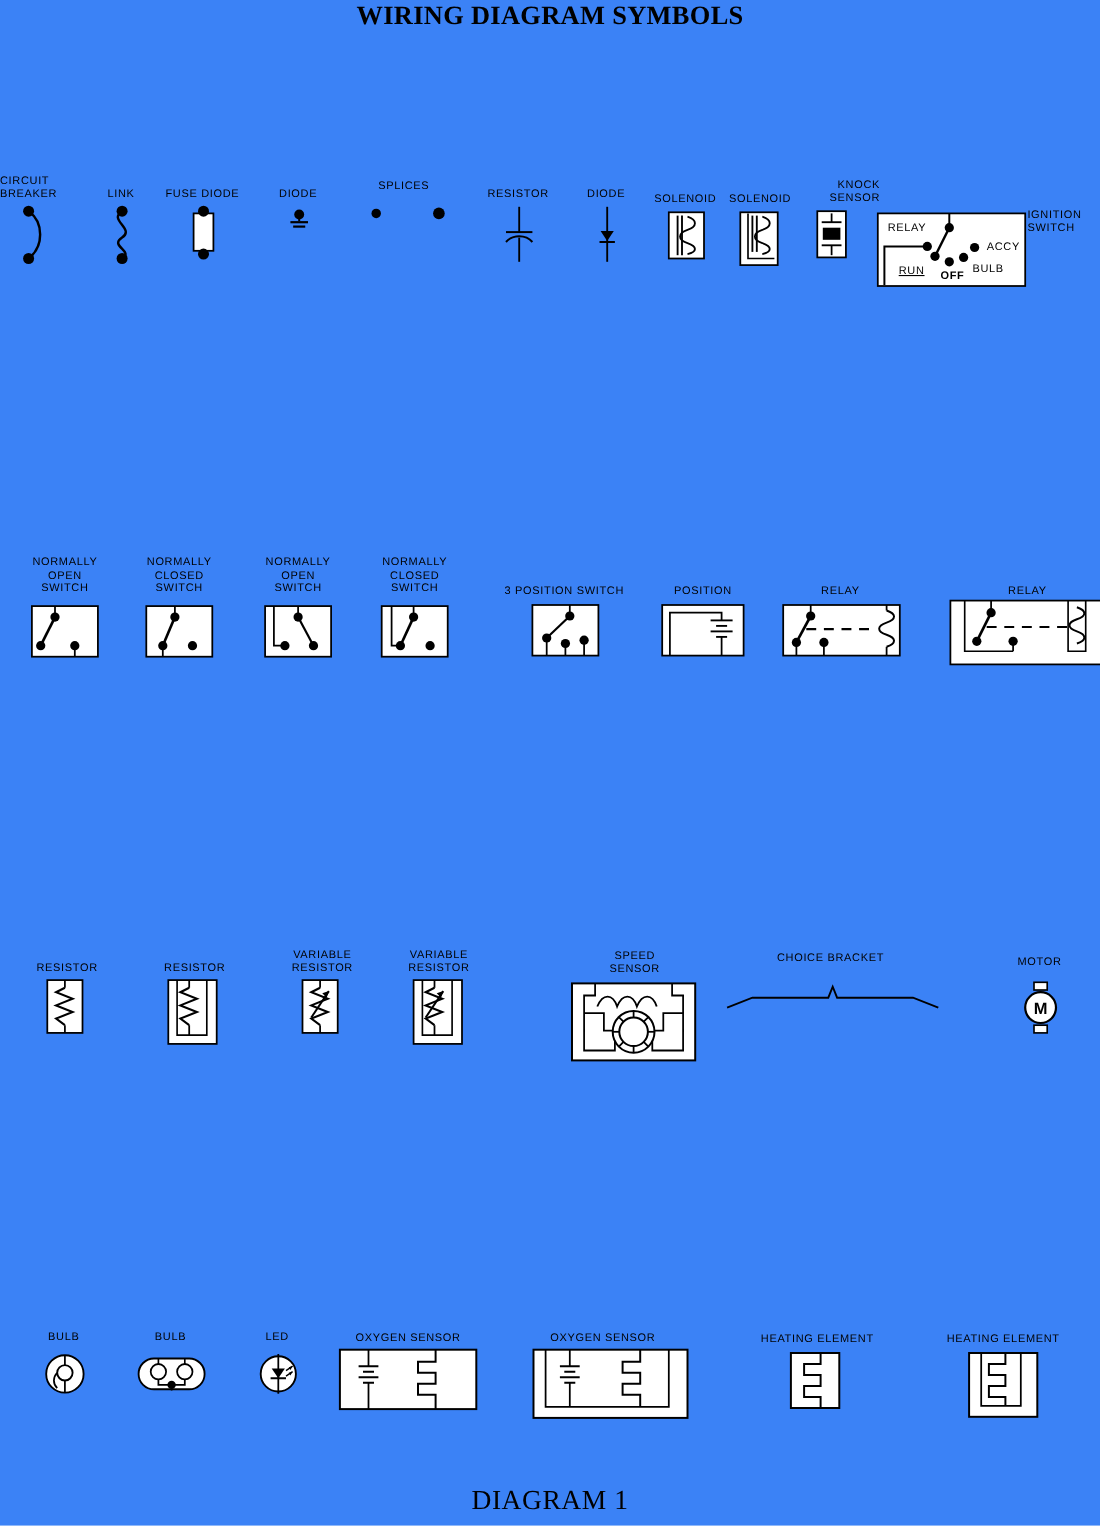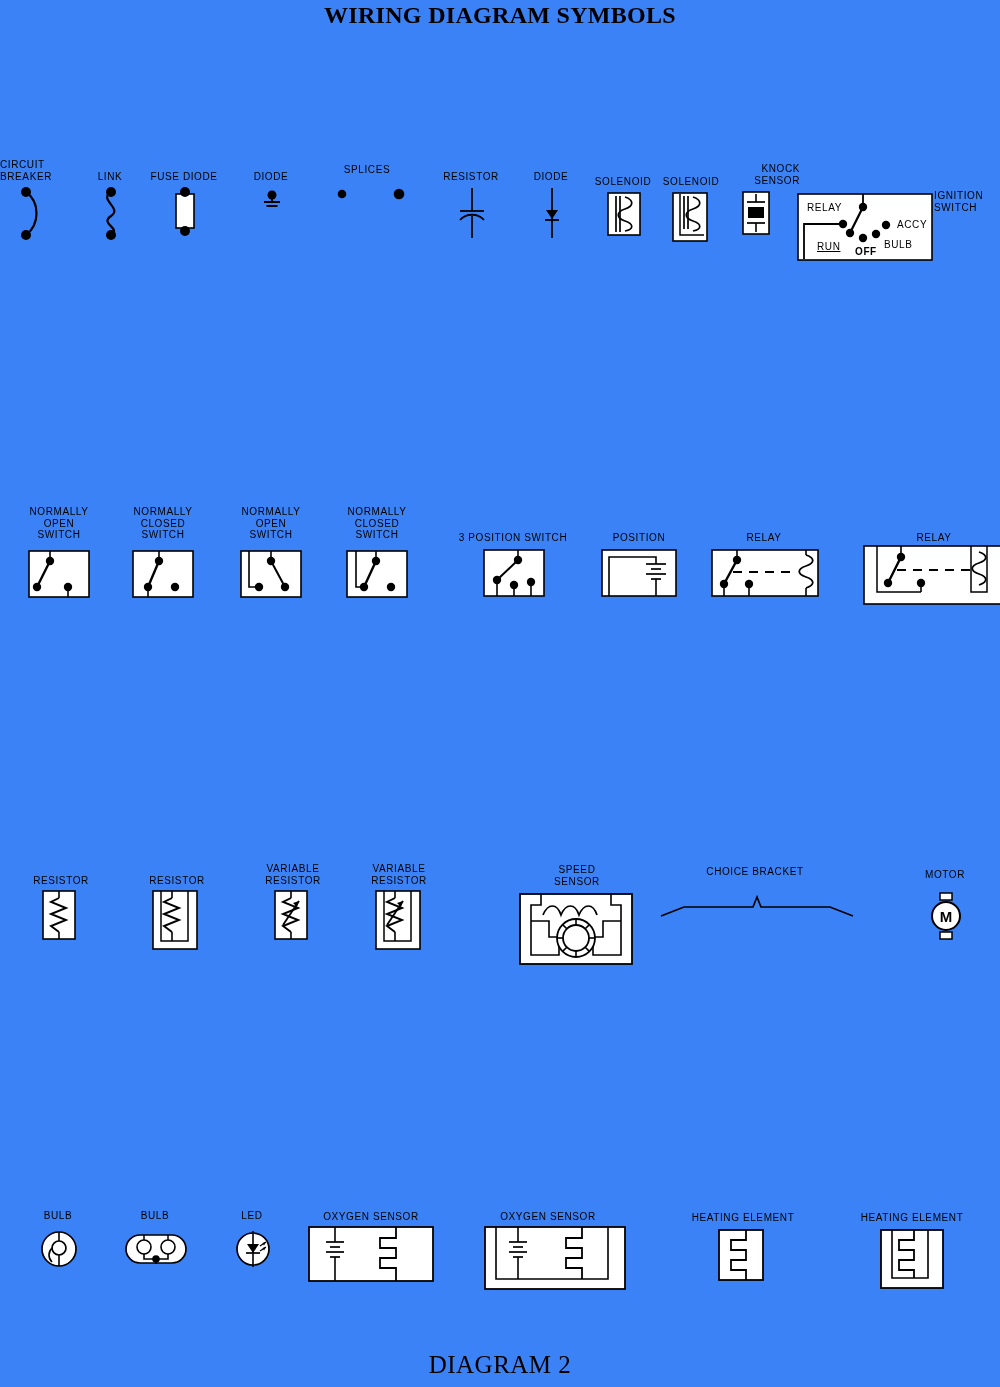--- a/index.html
+++ b/index.html
@@ -498,15 +498,15 @@
 
   <div class="lbl ctr" style="left:912px; top:1212px; width:160px;">HEATING ELEMENT</div>
   <div class="sym" style="left:880px; top:1229px;">
     <svg width="64" height="62" viewBox="0 0 64 62">
       <rect x="1" y="1" width="62" height="58" fill="#fff" stroke="#000" stroke-width="1.8"></rect>
       <polyline points="12,1 12,49 48,49 48,1" fill="none" stroke="#000" stroke-width="1.6"></polyline>
       <polyline points="34,1 34,11 19,11 19,21 34,21 34,31 19,31 19,41 34,41 34,49" fill="none" stroke="#000" stroke-width="1.8"></polyline>
     </svg>
   </div>
 
-  <div class="doc-footer">DIAGRAM 2</div>
+  <div class="doc-footer">DIAGRAM 1</div>
 
 </div>
 
 </body></html>

